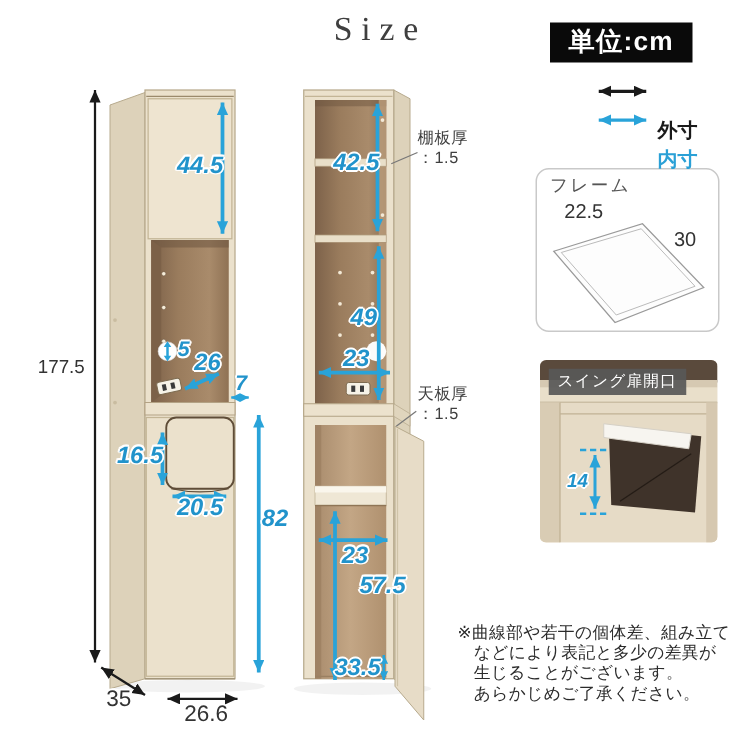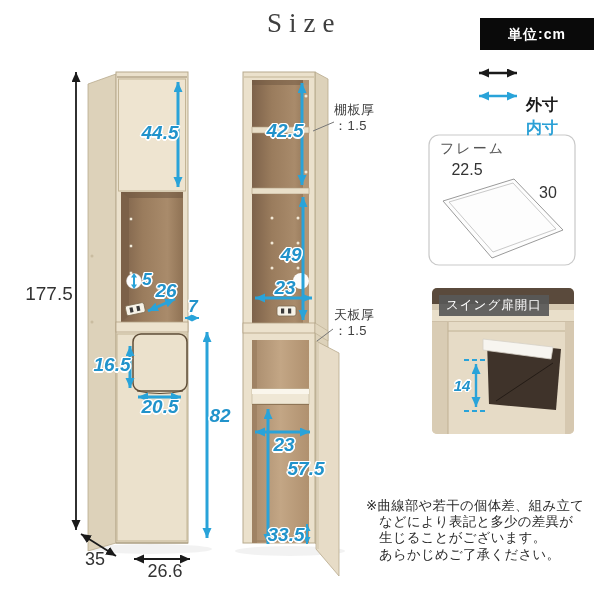--- a/index.html
+++ b/index.html
@@ -9,27 +9,27 @@
   .lbl{position:absolute;white-space:nowrap;}
   .ctr{transform:translate(-50%,-50%);}
   .dimB{color:#2193cb;font-weight:bold;font-style:italic;font-size:19px;
         text-shadow:-1.5px 0 0 #fff,1.5px 0 0 #fff,0 -1.5px 0 #fff,0 1.5px 0 #fff,
         -1px -1px 0 #fff,1px -1px 0 #fff,-1px 1px 0 #fff,1px 1px 0 #fff;}
   .dimB.md{font-size:17px;}
   .dimB.sm{font-size:15px;}
   .dimK{color:#333;font-size:18px;
         text-shadow:-1px 0 0 #fff,1px 0 0 #fff,0 -1px 0 #fff,0 1px 0 #fff;}
   .dimK.sm{font-size:16px;}
-  .dimK.lg{font-size:19px;}
+  .dimK.lg{font-size:15px;}
   .note{color:#3f3f3f;font-size:13px;line-height:15.5px;letter-spacing:.5px;}
   .note span{display:block;}
   #size-title{left:267px;top:8px;font-family:"Liberation Serif","DejaVu Serif",serif;
         font-size:27px;letter-spacing:7px;color:#3f3f3f;}
-  #unit-box{left:480px;top:18px;width:114px;height:32px;background:#0a0a0a;color:#fff;
-        font-size:14px;font-weight:bold;text-align:center;line-height:32px;letter-spacing:1px;}
+  #unit-box{left:440px;top:18px;width:114px;height:32px;background:#0a0a0a;color:#fff;
+        font-size:21px;font-weight:bold;text-align:center;line-height:32px;letter-spacing:1px;}
   .legend-lbl{font-size:16px;font-weight:bold;margin-top:32px;}
   #legend-outer-lbl{color:#1a1a1a;}
   #legend-inner-lbl{color:#2aa0d6;text-align:center;}
   #frame-title{left:440px;top:140px;font-size:14px;color:#555;letter-spacing:2px;}
   #swing-label{left:439px;top:295px;background:rgba(88,88,88,.92);color:#fff;
         font-size:12.5px;letter-spacing:1px;padding:2px 7px;}
   #disclaimer{left:366px;top:498px;width:220px;font-size:13.4px;line-height:16.2px;
         color:#2b2b2b;letter-spacing:.3px;}
   .disc-line{padding-left:13px;}
   .disc-line.first{padding-left:0;}

